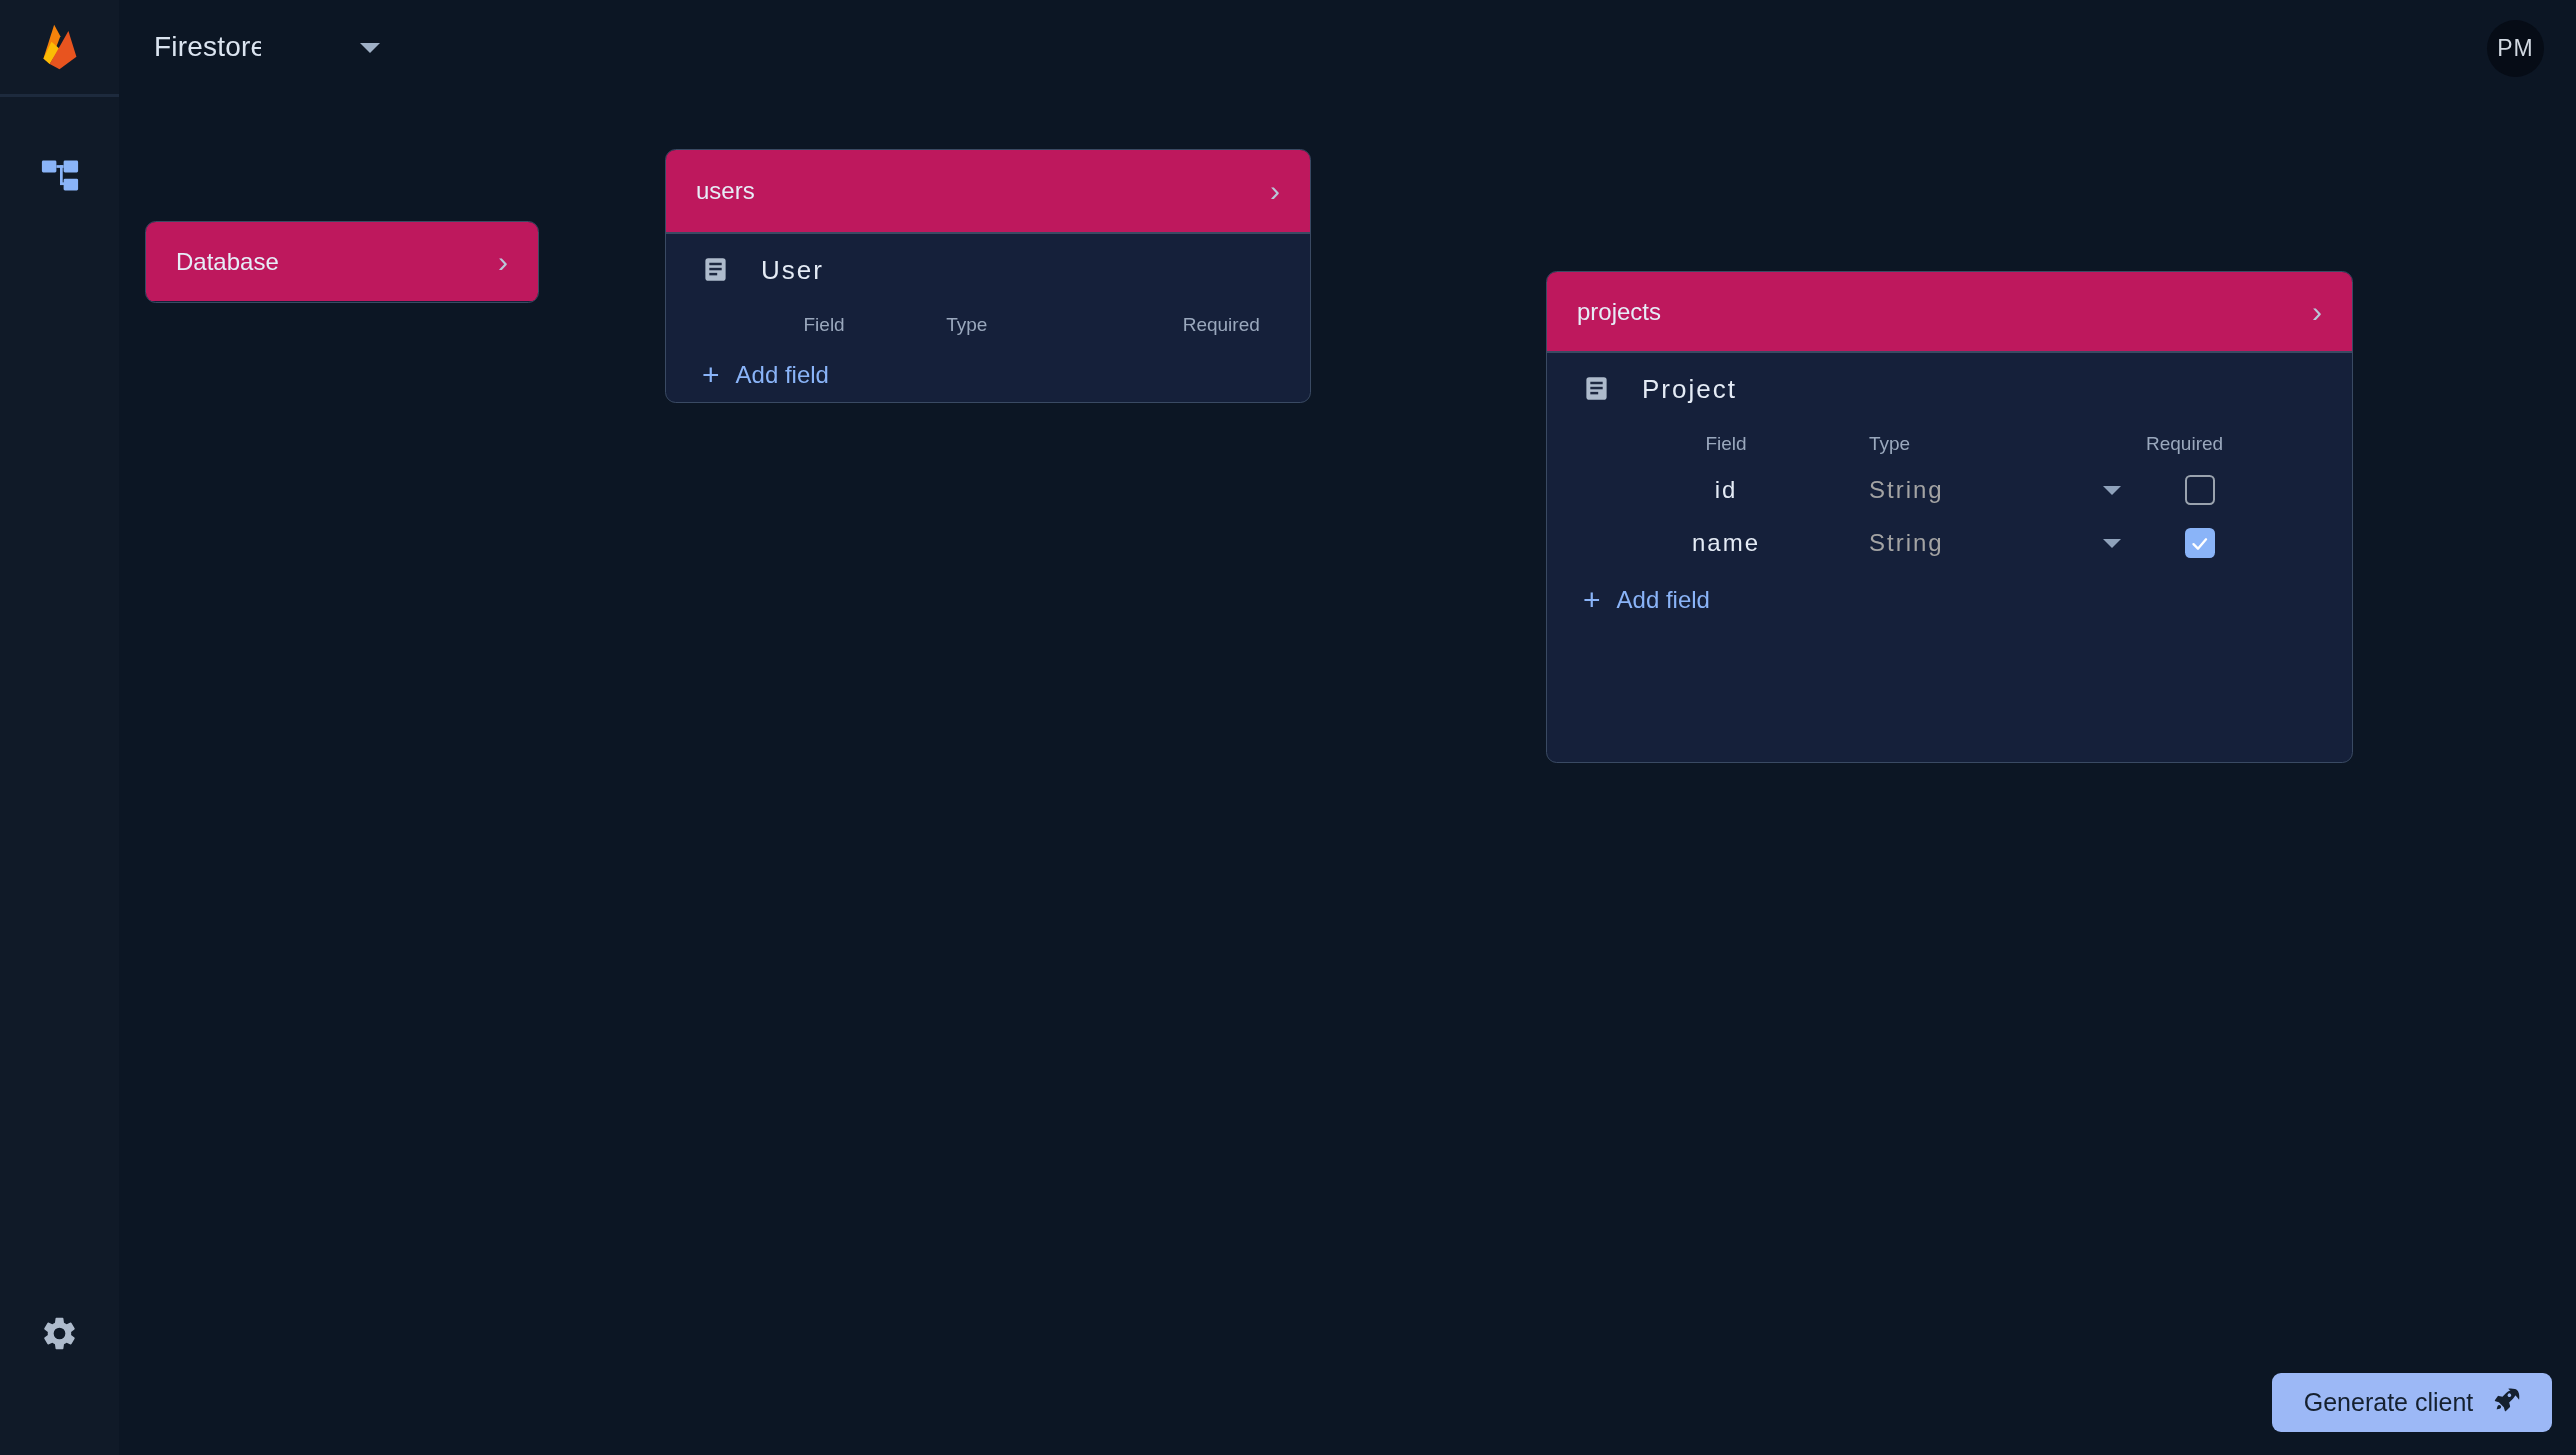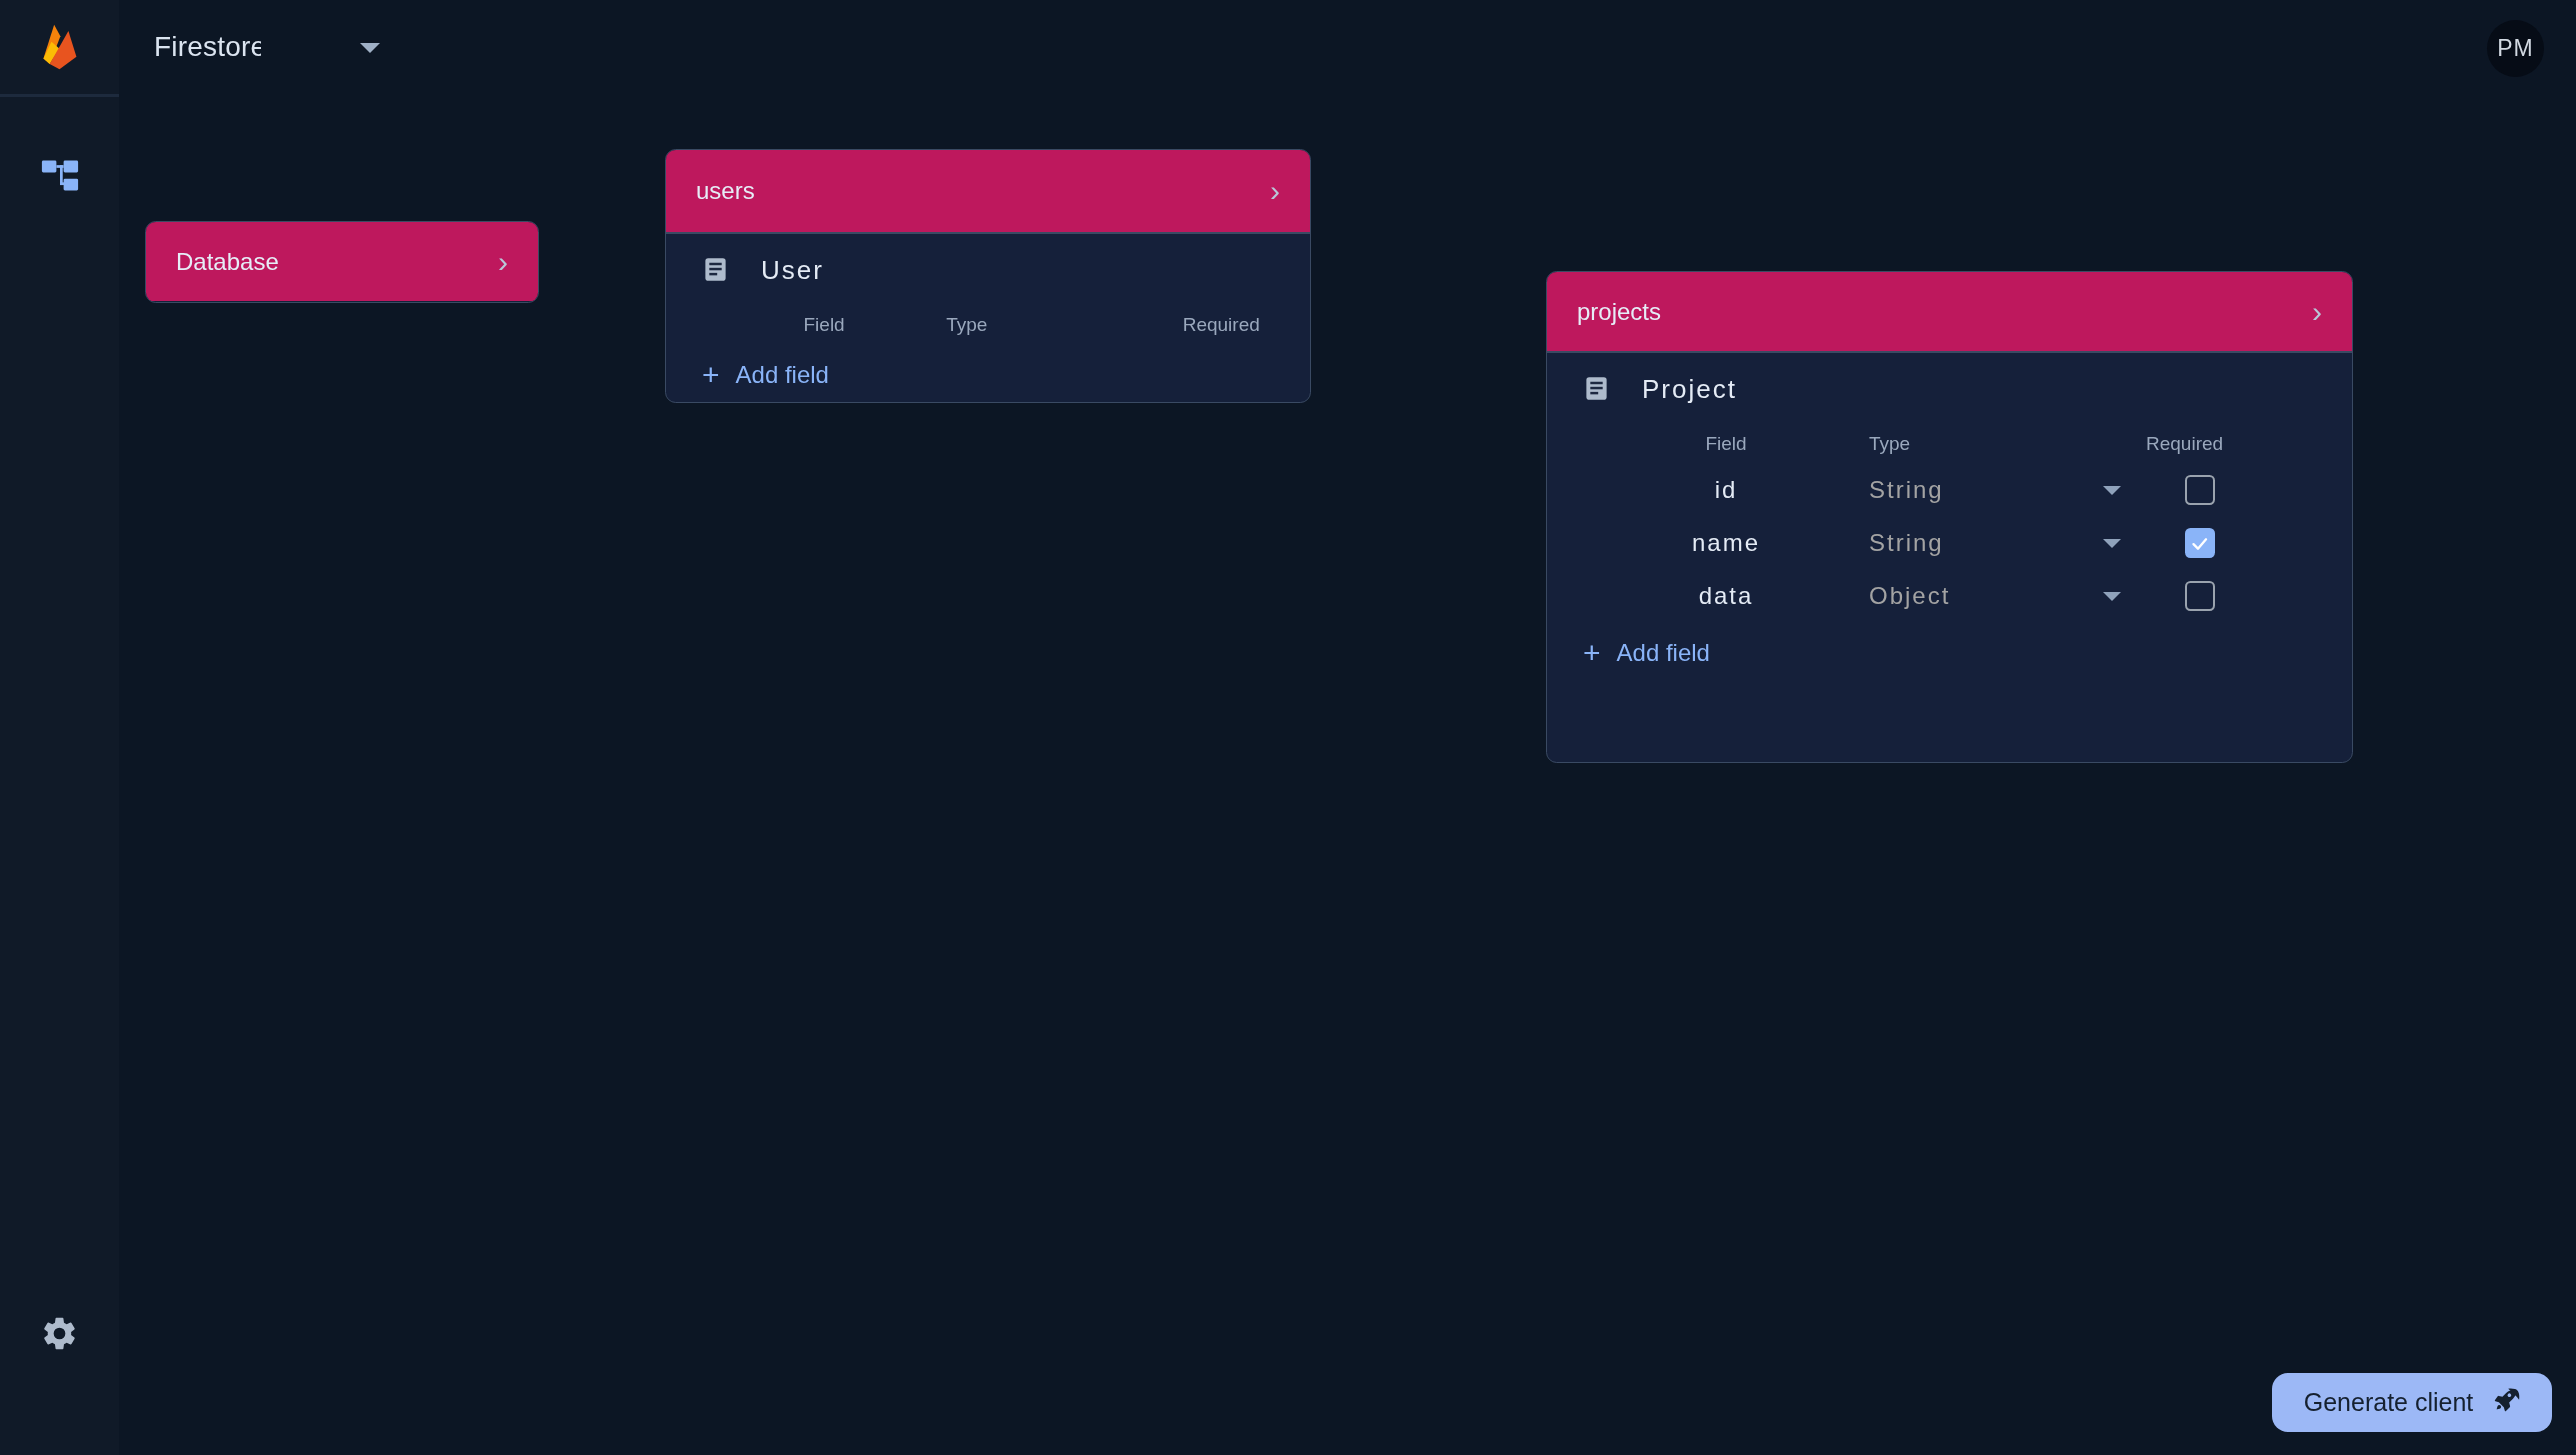--- a/index.html
+++ b/index.html
@@ -119,21 +119,21 @@
     display: flex; align-items: center; gap: 16px;
     padding: 0 36px; height: 50px; margin-top: 5.4px;
     color: #8ab4f8; font-size: 24px;
   }
   .addfield .plus { font-size: 30px; line-height: 1; color: #8ab4f8; }
 
   
   #genbtn {
     position: absolute; right: 24px; bottom: 24px;
     height: 59px; padding: 0 32px;
-    background: #9cb8f6; border: none; border-radius: 16px;
+    background: #9cb8f6; border: none; border-radius: 9px;
     display: flex; align-items: center; gap: 19.7px;
     color: #15202f; font-size: 25px;
     font-family: "Liberation Sans", sans-serif;
     cursor: pointer;
   }
 </style>
 </head>
 <body>
 
 <div id="topbar">
@@ -285,30 +285,20 @@
           </span>
           <span class="col-req">
             <span class="cb on">
               <svg width="21.5" height="21.5" viewBox="0 0 24 24">
                   <path d="M5 12.5 L10 17.5 L19 7" stroke="#ffffff" stroke-width="2.6" fill="none" stroke-linecap="round" stroke-linejoin="round"></path>
                 </svg>
             </span>
           </span>
         </div>
 
-        <div class="grid-row">
-          <span class="col-field cell-field">data</span>
-          <span class="col-type">
-            <span class="cell-type">Object</span>
-            <span class="type-caret"></span>
-          </span>
-          <span class="col-req">
-            <span class="cb off"></span>
-          </span>
-        </div>
       </div>
 
       <div class="addfield">
         <span class="plus">+</span>
         <span>Add field</span>
       </div>
     </div>
   </div>
 
   <button id="genbtn">

